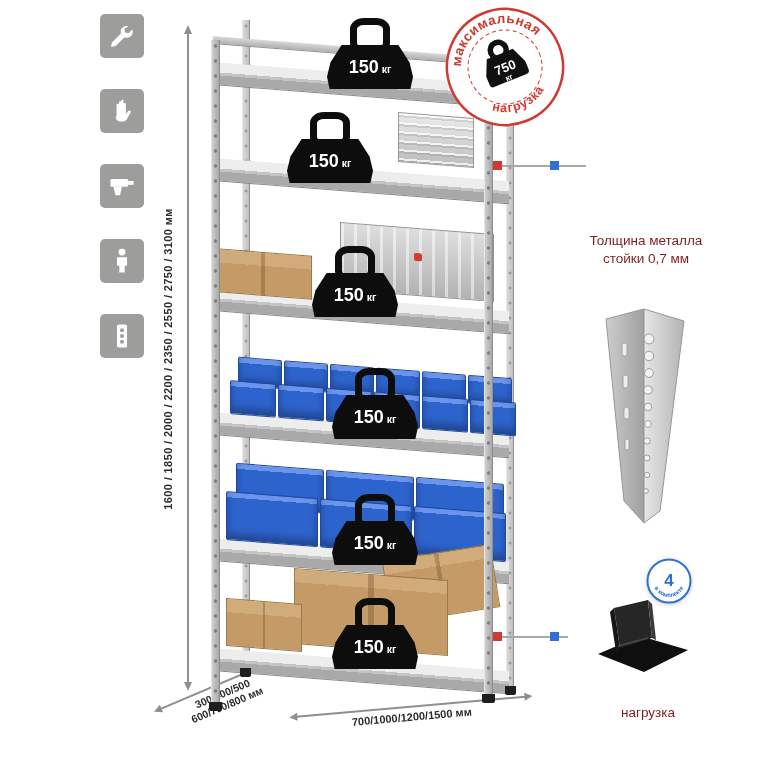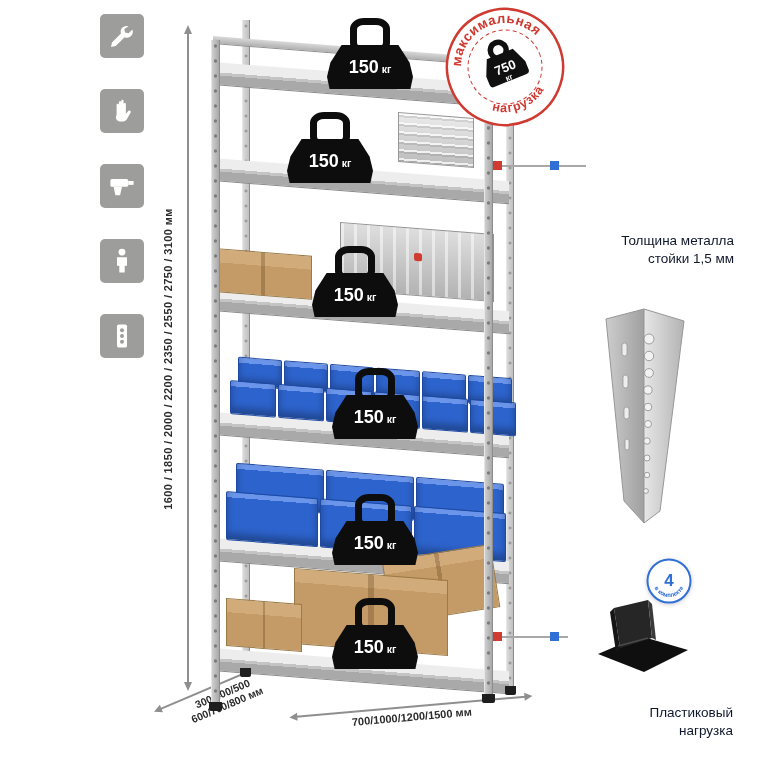--- a/index.html
+++ b/index.html
@@ -72,21 +72,21 @@
   
   .callout-line{position:absolute;height:2px;background:#a8a8a8;z-index:6;}
   .sq{position:absolute;width:9px;height:9px;z-index:7;}
   .sq.red{background:#cf3a31;}
   .sq.blue{background:#2f6fd6;}
 
   
   .stamp{position:absolute;left:444px;top:6px;width:122px;height:122px;transform:rotate(-22deg);z-index:8;}
   .detail-circle{position:absolute;left:586px;top:112px;width:104px;height:104px;border-radius:50%;
                  background:#fff;border:1px solid #c9c9c9;box-shadow:0 2px 6px rgba(0,0,0,.12);z-index:3;}
-  .caption{position:absolute;text-align:right;font-size:13.5px;line-height:1.35;color:#0f172a;}
+  .caption{position:absolute;text-align:center;font-size:13.5px;line-height:1.35;color:#7f1d1d;}
   .kit-badge{position:absolute;left:646px;top:558px;width:46px;height:46px;z-index:9;filter:drop-shadow(0 1px 2px rgba(0,0,0,.2));}
 </style>
 </head>
 <body>
 
 <div class="canvas">
 
   <div class="tool-icon" style="top:14px">
     <svg width="34" height="34" viewBox="0 0 44 44">
         <path d="M30.5 9.5a7.5 7.5 0 0 0-9.9 9.2L9 30.3l-1.2 6 6-1.2 11.6-11.6a7.5 7.5 0 0 0 9.9-9.9l-4.8 4.8-4.5-1-1-4.5z" fill="#fff"></path>
@@ -247,21 +247,21 @@
       <circle cx="61" cy="43" r="8" fill="none" stroke="#101010" stroke-width="5.5"></circle>
       <path d="M47 47 h28 l7 16 v9 q0 3.5 -3.5 3.5 h-35 q-3.5 0 -3.5 -3.5 v-9 z" fill="#101010"></path>
       <text x="61" y="66" font-size="13" font-weight="bold" fill="#fff" text-anchor="middle">750</text>
       <text x="61" y="75" font-size="8" font-weight="bold" fill="#fff" text-anchor="middle">кг</text>
     </svg>
   </div>
 
 
   <div class="caption" style="left:558px;top:232px;width:176px">
     <div>Толщина металла</div>
-    <div>стойки 1,5 мм</div>
+    <div>стойки 0,7 мм</div>
   </div>
 
   <div class="abs" style="left:594px;top:305px">
     <svg viewBox="0 0 100 225" width="100" height="225">
       <defs>
         <linearGradient id="pg1" x1="0" y1="0" x2="1" y2="0">
           <stop offset="0" stop-color="#e6e6e6"></stop>
             <stop offset="1" stop-color="#b3b3b3"></stop>
         </linearGradient>
         <linearGradient id="pg2" x1="0" y1="0" x2="1" y2="0">
@@ -301,21 +301,20 @@
     <svg viewBox="0 0 46 46" width="46" height="46">
       <circle cx="23" cy="23" r="21.5" fill="#ffffff" stroke="#2f6fd6" stroke-width="2"></circle>
       <text x="23" y="28" font-size="17" font-weight="bold" fill="#2f6fd6" text-anchor="middle">4</text>
       <path id="kitArc" d="M 7 23 A 16 16 0 0 0 39 23" fill="none"></path>
       <text font-size="6" font-weight="bold" fill="#2f6fd6">
         <textPath href="#kitArc" startOffset="50%" text-anchor="middle">в комплекте</textPath>
       </text>
     </svg>
   </div>
   <div class="caption" style="left:563px;top:704px;width:170px">
-    <div>Пластиковый</div>
     <div>нагрузка</div>
   </div>
 
   <div class="dim-block" style="left:163px;top:708px;width:132px;transform:rotate(-23deg);transform-origin:left center;font-size:10.5px">
     <div class="dim-line"></div>
     <div>300/400/500</div>
     <div>600/700/800 мм</div>
   </div>
   <div class="dim-block" style="left:294px;top:716px;width:236px;transform:rotate(-5deg);transform-origin:left center;font-size:11px">
     <div class="dim-line"></div>

